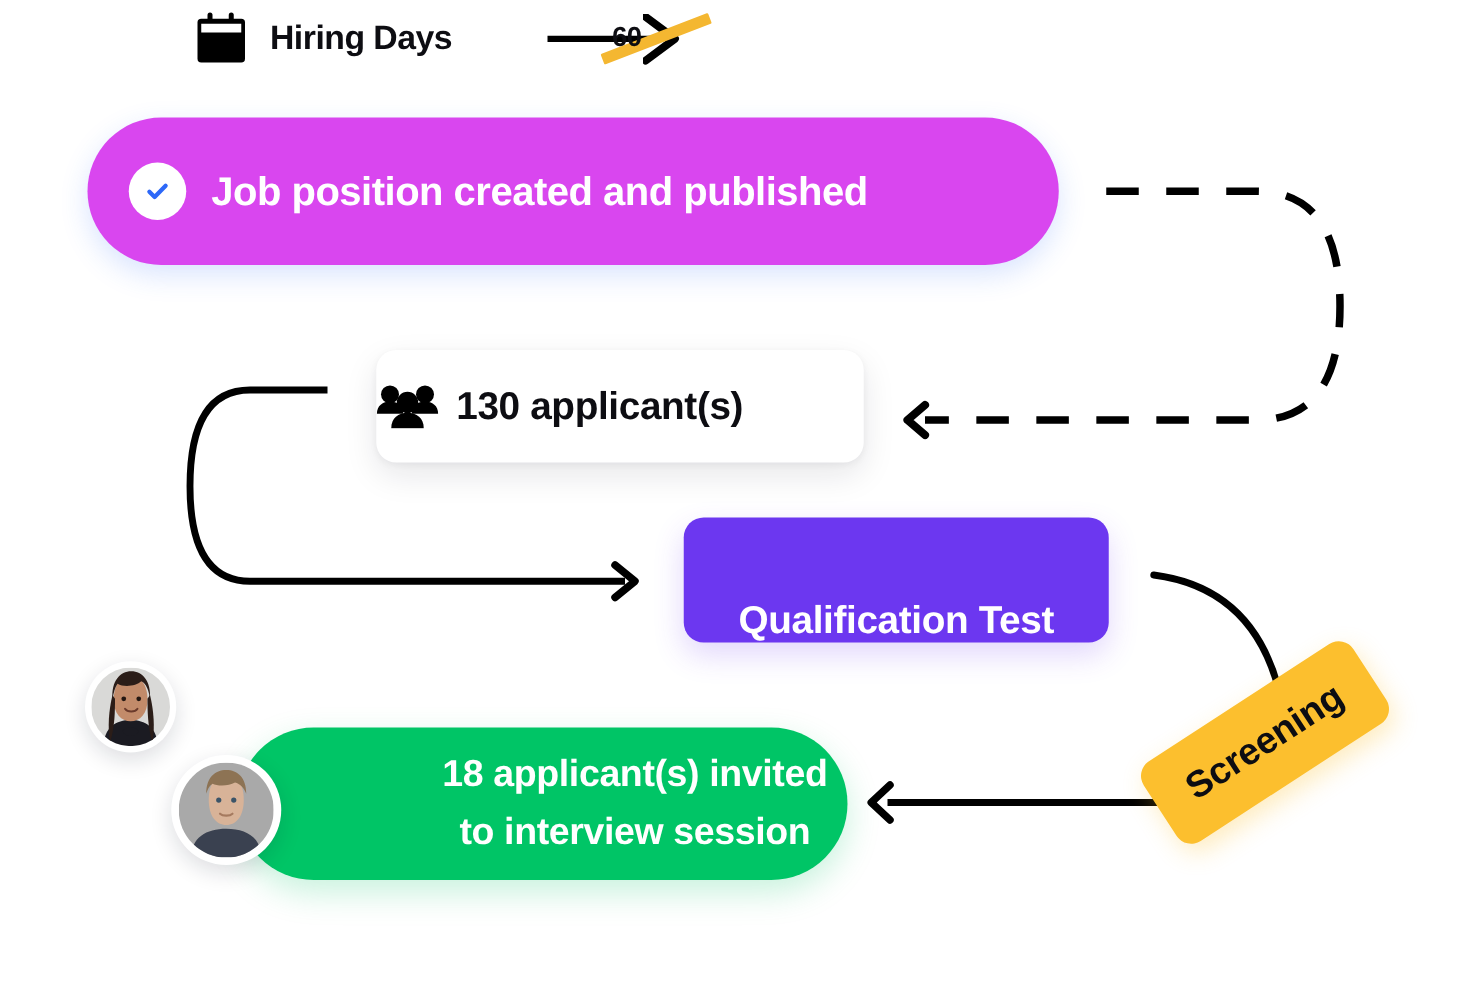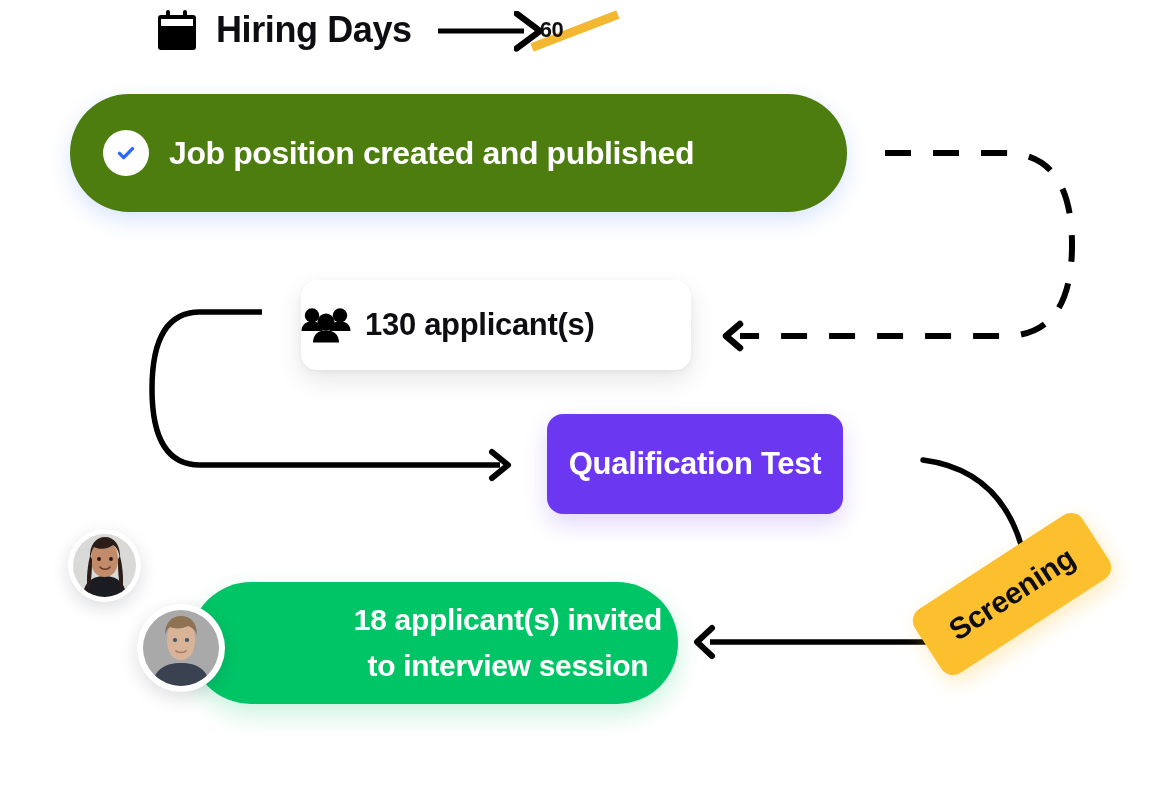--- a/index.html
+++ b/index.html
@@ -72,21 +72,21 @@
   }
   .cal-icon .strip {
     position: absolute;
     top: 9px;
     left: 3px;
     width: 32px;
     height: 7px;
     background: #fff;
   }
   .header-title {
-    font-size: 36px;
+    font-size: 27px;
     font-weight: bold;
     color: #0d0d12;
     letter-spacing: -0.4px;
     white-space: nowrap;
   }
   .header-num-wrap {
     position: relative;
     margin-left: 128px;
     display: inline-block;
   }
@@ -111,21 +111,21 @@
     z-index: 1;
   }
 
   
   .pill-blue {
     position: absolute;
     left: 70px;
     top: 94px;
     width: 777px;
     height: 118px;
-    background: #4d7c0f;
+    background: #d946ef;
     border-radius: 59px;
     display: flex;
     align-items: center;
     padding-left: 33px;
     box-sizing: border-box;
     z-index: 3;
     box-shadow: 0 8px 22px rgba(45,104,248,0.18);
   }
   .check-badge {
     width: 46px;
@@ -172,26 +172,26 @@
     font-weight: bold;
     color: #0d0d12;
     letter-spacing: -0.3px;
     white-space: nowrap;
   }
 
   .pill-purple {
     position: absolute;
     left: 547px;
     top: 414px;
-    width: 296px;
+    width: 340px;
     height: 100px;
     background: #6C37F0;
     border-radius: 16px;
     display: flex;
-    align-items: center;
+    align-items: flex-end;
     justify-content: center;
     z-index: 3;
     box-shadow: 0 10px 24px rgba(108,55,240,0.20);
   }
   .pill-purple-label {
     font-size: 31px;
     font-weight: bold;
     color: #ffffff;
     letter-spacing: -0.3px;
     white-space: nowrap;

